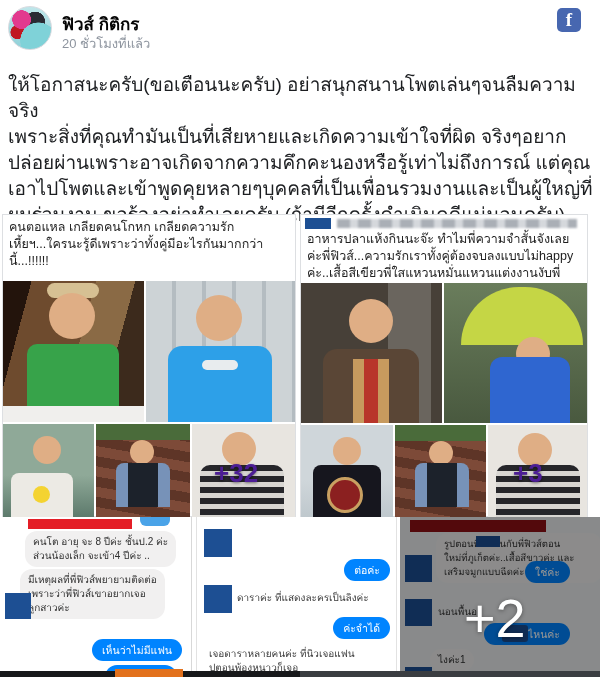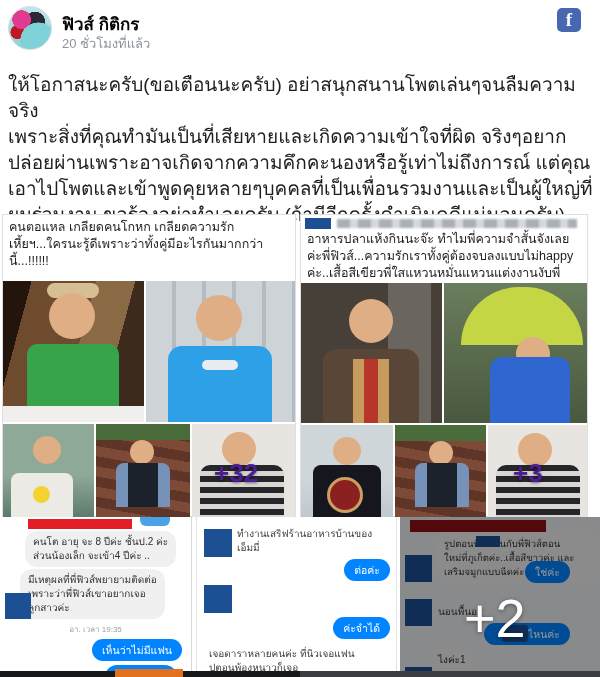--- a/index.html
+++ b/index.html
@@ -188,31 +188,29 @@
 
   <div class="chat" id="chatL">
     <div class="redbar"></div>
     <div class="bluepill"></div>
     <div class="gbub" style="left:25px;top:14px;">คนโต อายุ จะ 8 ปีค่ะ ชั้นป.2 ค่ะ
 ส่วนน้องเล็ก จะเข้า4 ปีค่ะ ..</div>
     <div class="gbub" style="left:20px;top:52px;">มีเหตุผลที่พี่ฟิวส์พยายามติดต่อ
 เพราะว่าพี่ฟิวส์เขาอยากเจอ
 ลูกสาวค่ะ</div>
     <div class="cav" style="left:5px;top:76px;width:26px;height:26px;"></div>
-    <div class="ctime" style="top:106px;">อา. เวลา 19:35</div>
     <div class="bbub" style="right:9px;top:122px;">เห็นว่าไม่มีแฟน</div>
     <div class="bbub" style="right:14px;top:148px;width:52px;height:16px;"></div>
   </div>
 
   <div class="chat" id="chatM">
     <div class="cav" style="left:7px;top:12px;width:28px;height:28px;"></div>
-    <div class="gtxt" style="left:40px;top:10px;width:158px;">ทำงานเสริฟร้านอาหารบ้านของ
-เอ็มมี่</div>
     <div class="bbub" style="right:6px;top:42px;">ต่อค่ะ</div>
     <div class="cav" style="left:7px;top:68px;width:28px;height:28px;"></div>
+    <div class="gtxt" style="left:40px;top:74px;width:158px;">ดาราค่ะ ที่แสดงละครเป็นลิงค่ะ</div>
     <div class="bbub" style="right:6px;top:100px;">ค่ะจำได้</div>
     <div class="gtxt" style="left:12px;top:130px;width:185px;">เจอดาราหลายคนค่ะ ที่นิวเจอแฟน
 ปตอนพ้องหนาวก็เจอ</div>
   </div>
 
   <div class="chat" id="chatR">
     <div class="dkredbar"></div>
     <div class="gbub" style="left:36px;top:16px;width:150px;font-size:9.5px;">รูปตอนพี่        จอกันกับพี่ฟิวส์ตอน
 ใหม่ที่ภูเก็ตค่ะ..เสื้อสีขาวค่ะ และ
 เสริมจมูกแบบฉีดค่ะ สีดำ</div>

